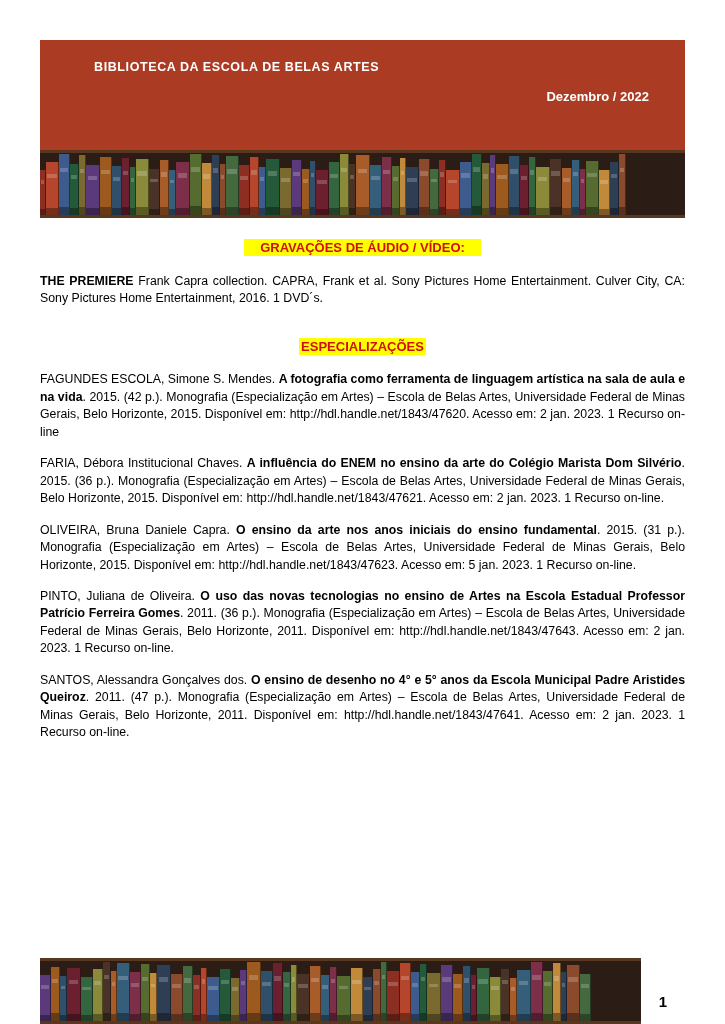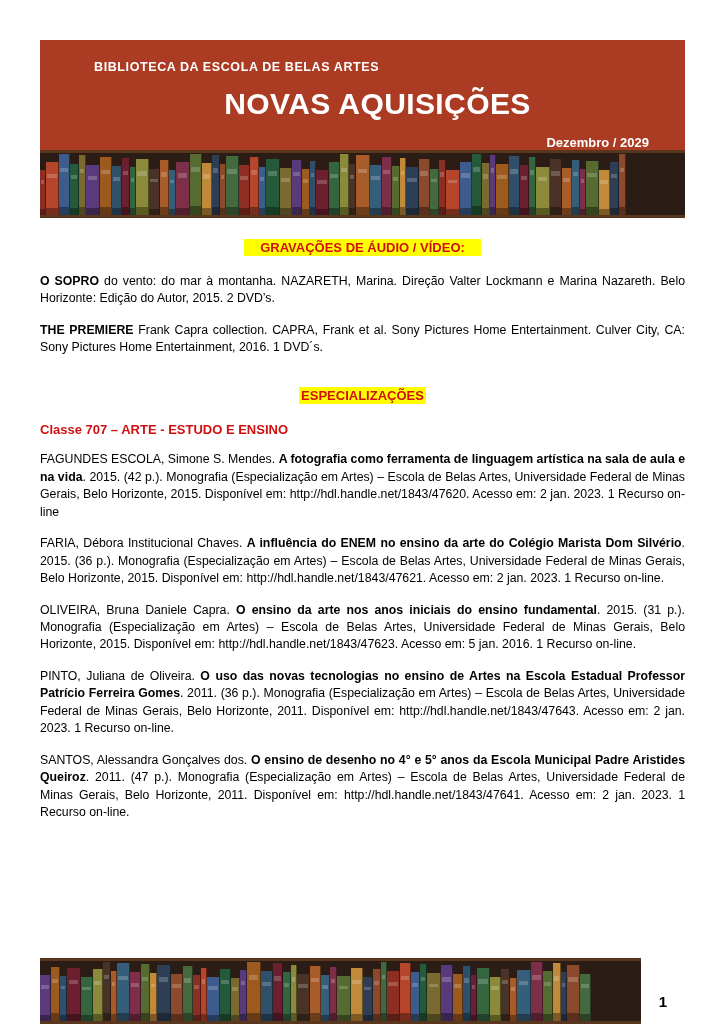--- a/index.html
+++ b/index.html
@@ -149,22 +149,21 @@
     padding-bottom: 14px;
   }
 </style>
 </head>
 <body>
 
 <div class="page">
 
   <div class="banner">
     <div class="banner-library">BIBLIOTECA DA ESCOLA DE BELAS ARTES</div>
-    <div class="banner-title">NOVAS AQUISIÇÕES</div>
-    <div class="banner-date">Dezembro / 2029</div>
+    <div class="banner-date">Dezembro / 2022</div>
   </div>
 
   <div class="shelf top" id="shelf-top">
       <div class="book" style="width: 6px; height: 72%; background: rgb(140, 47, 34);"></div>
       <div class="book" style="width: 13px; height: 85%; background: rgb(181, 69, 43);"></div>
       <div class="book" style="width: 11px; height: 98%; background: rgb(61, 91, 140);"></div>
       <div class="book" style="width: 9px; height: 83%; background: rgb(36, 90, 58);"></div>
       <div class="book" style="width: 7px; height: 96%; background: rgb(122, 106, 47);"></div>
       <div class="book" style="width: 14px; height: 81%; background: rgb(90, 58, 122);"></div>
       <div class="book" style="width: 12px; height: 94%; background: rgb(156, 90, 31);"></div>
@@ -219,44 +218,40 @@
       <div class="book" style="width: 13px; height: 87%; background: rgb(85, 107, 47);"></div>
       <div class="book" style="width: 11px; height: 72%; background: rgb(192, 138, 58);"></div>
       <div class="book" style="width: 9px; height: 85%; background: rgb(46, 62, 85);"></div>
       <div class="book" style="width: 7px; height: 98%; background: rgb(139, 74, 43);"></div>
     </div>
 
   <div class="section-title">
     <span class="hl">GRAVAÇÕES DE ÁUDIO / VÍDEO:</span>
   </div>
 
-  <p class="entry">
-    <b>O SOPRO</b><span> do vento: do mar à montanha. NAZARETH, Marina. Direção Valter Lockmann e Marina Nazareth. Belo Horizonte: Edição do Autor, 2015. 2 DVD’s.</span>
-  </p>
 
   <p class="entry">
     <b>THE PREMIERE</b><span> Frank Capra collection. CAPRA, Frank et al. Sony Pictures Home Entertainment. Culver City, CA: Sony Pictures Home Entertainment, 2016. 1 DVD´s.</span>
   </p>
 
   <div class="section-title-2">
     <span class="hl">ESPECIALIZAÇÕES</span><br>
   </div>
 
-  <div class="class-title">Classe 707 – ARTE - ESTUDO E ENSINO</div>
 
   <p class="entry">
     <span>FAGUNDES ESCOLA, Simone S. Mendes. </span><b>A fotografia como ferramenta de linguagem artística na sala de aula e na vida</b><span>. 2015. (42 p.). Monografia (Especialização em Artes) – Escola de Belas Artes, Universidade Federal de Minas Gerais, Belo Horizonte, 2015. Disponível em: http://hdl.handle.net/1843/47620. Acesso em: 2 jan. 2023. 1 Recurso on-line</span>
   </p>
 
   <p class="entry">
     <span>FARIA, Débora Institucional Chaves. </span><b>A influência do ENEM no ensino da arte do Colégio Marista Dom Silvério</b><span>. 2015. (36 p.). Monografia (Especialização em Artes) – Escola de Belas Artes, Universidade Federal de Minas Gerais, Belo Horizonte, 2015. Disponível em: http://hdl.handle.net/1843/47621. Acesso em: 2 jan. 2023. 1 Recurso on-line.</span>
   </p>
 
   <p class="entry">
-    <span>OLIVEIRA, Bruna Daniele Capra. </span><b>O ensino da arte nos anos iniciais do ensino fundamental</b><span>. 2015. (31 p.). Monografia (Especialização em Artes) – Escola de Belas Artes, Universidade Federal de Minas Gerais, Belo Horizonte, 2015. Disponível em: http://hdl.handle.net/1843/47623. Acesso em: 5 jan. 2016. 1 Recurso on-line.</span>
+    <span>OLIVEIRA, Bruna Daniele Capra. </span><b>O ensino da arte nos anos iniciais do ensino fundamental</b><span>. 2015. (31 p.). Monografia (Especialização em Artes) – Escola de Belas Artes, Universidade Federal de Minas Gerais, Belo Horizonte, 2015. Disponível em: http://hdl.handle.net/1843/47623. Acesso em: 5 jan. 2023. 1 Recurso on-line.</span>
   </p>
 
   <p class="entry">
     <span>PINTO, Juliana de Oliveira. </span><b>O uso das novas tecnologias no ensino de Artes na Escola Estadual Professor Patrício Ferreira Gomes</b><span>. 2011. (36 p.). Monografia (Especialização em Artes) – Escola de Belas Artes, Universidade Federal de Minas Gerais, Belo Horizonte, 2011. Disponível em: http://hdl.handle.net/1843/47643. Acesso em: 2 jan. 2023. 1 Recurso on-line.</span>
   </p>
 
   <p class="entry">
     <span>SANTOS, Alessandra Gonçalves dos. </span><b>O ensino de desenho no 4° e 5° anos da Escola Municipal Padre Aristides Queiroz</b><span>. 2011. (47 p.). Monografia (Especialização em Artes) – Escola de Belas Artes, Universidade Federal de Minas Gerais, Belo Horizonte, 2011. Disponível em: http://hdl.handle.net/1843/47641. Acesso em: 2 jan. 2023. 1 Recurso on-line.</span>
   </p>
 

